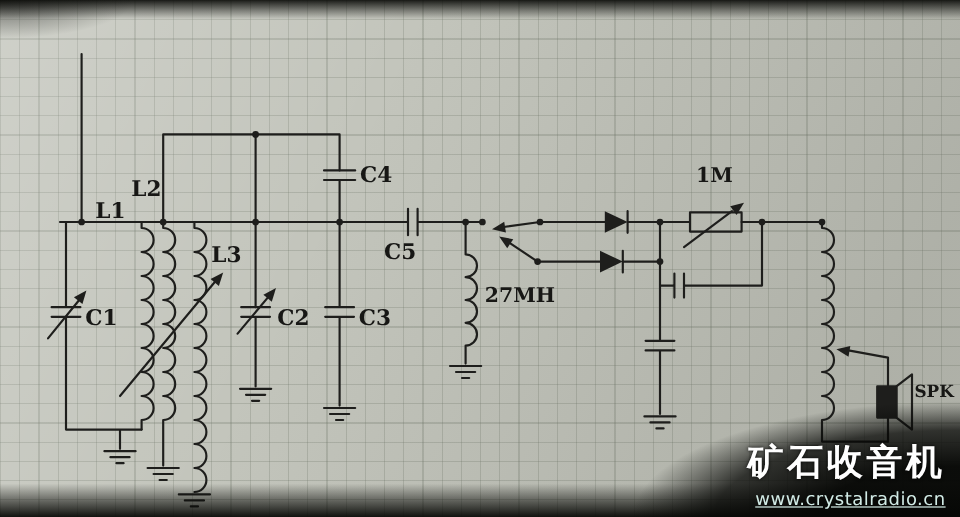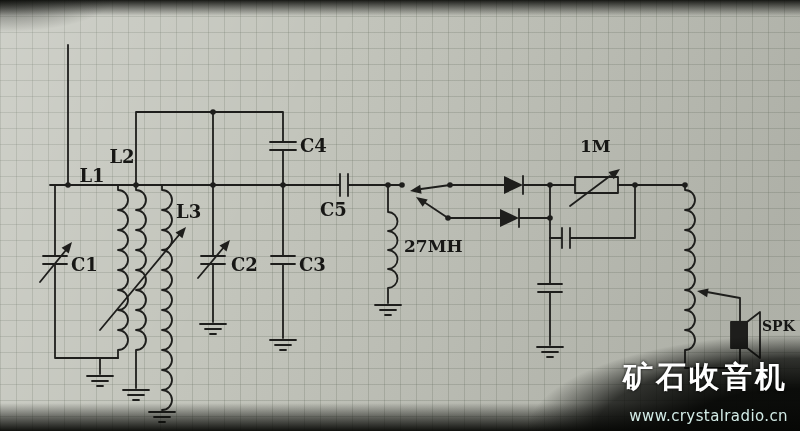--- a/index.html
+++ b/index.html
@@ -30,25 +30,26 @@
     background:linear-gradient(to top, rgba(9,10,7,0.96), rgba(9,10,7,0.55) 45%, rgba(9,10,7,0));
   }
   .wm-shade {
     position:absolute; right:0; bottom:0; width:310px; height:115px;
     background:radial-gradient(110% 105% at 100% 100%, rgba(6,7,5,0.97) 35%, rgba(6,7,5,0.75) 60%, rgba(6,7,5,0) 80%);
   }
   .watermark { position:absolute; right:12px; bottom:6px; text-align:right; }
   .wm-title {
     color:#ffffff; font-size:30px; font-weight:bold; letter-spacing:3px;
     line-height:1.1; text-shadow:0 0 3px rgba(0,0,0,0.9);
-    font-family:Liberation Serif, serif;
+    font-family:Liberation Mono, monospace;
   }
   .wm-url {
-    color:#d2ebe6; font-size:15px; letter-spacing:0.4px; margin-top:14px;
+    color:#d2ebe6; font-size:15px; letter-spacing:0.4px; margin-top:2px;
     font-family:"DejaVu Sans", sans-serif;
+    text-decoration:underline;
   }
 </style>
 </head>
 <body>
 
 <div class="scene">
   <div class="paper"></div>
 
   <svg class="schematic" width="800" height="431" viewBox="0 0 800 431" xmlns="http://www.w3.org/2000/svg">
     <defs>

